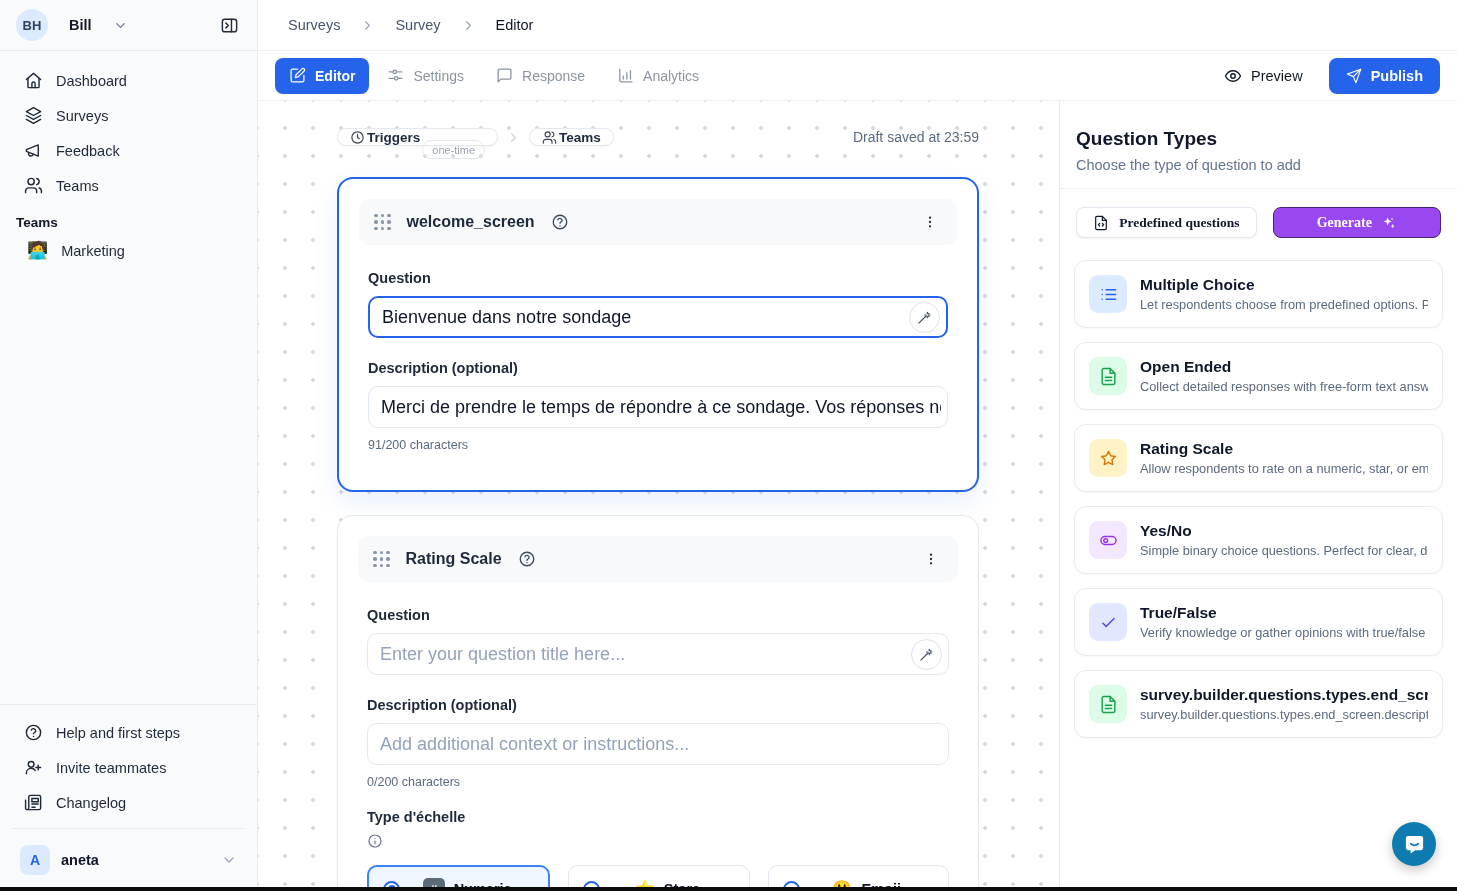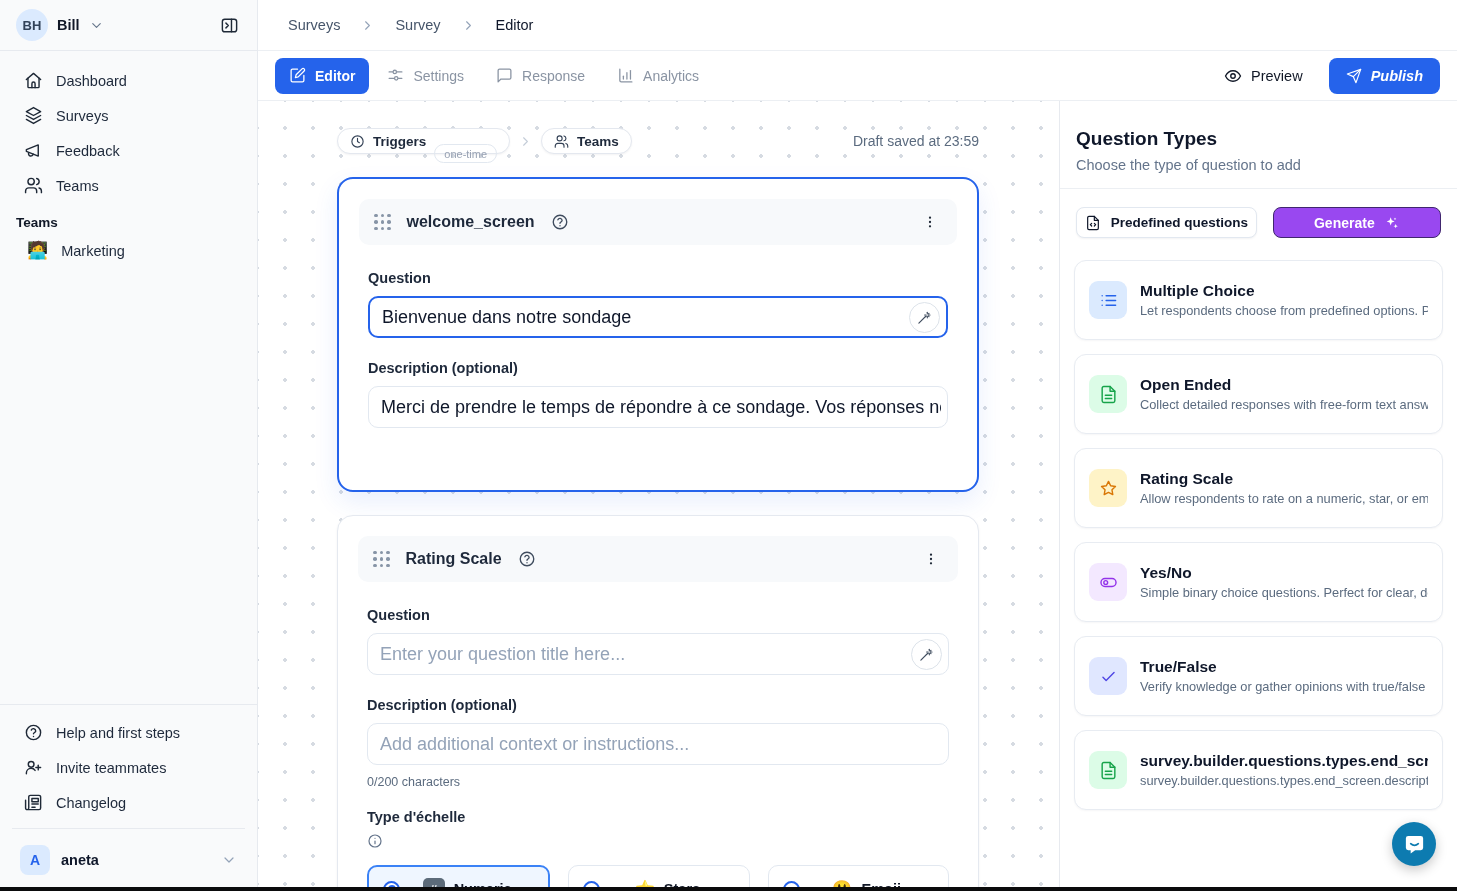--- a/index.html
+++ b/index.html
@@ -8,21 +8,21 @@
     position:relative; overflow:hidden; background:#fff; color:#0f172a;
     font-family:"Liberation Sans", sans-serif; font-size:14px;
   }
   svg { display:block; }
   .ic { stroke:currentColor; fill:none; stroke-width:1.8; stroke-linecap:round; stroke-linejoin:round; }
 
   
   .sidebar { position:absolute; left:0; top:0; width:258px; height:891px;
     background:#f9fafb; border-right:1px solid #e7eaef; display:flex; flex-direction:column; }
   .sidebar-header { height:51px; flex:0 0 51px; border-bottom:1px solid #e7eaef;
-    display:flex; align-items:center; gap:9px; padding:0 14px 0 16px; }
+    display:flex; align-items:center; gap:21px; padding:0 14px 0 16px; }
   .avatar-bh { width:32px; height:32px; border-radius:50%; background:#dbeafe; color:#32435a;
     font-weight:700; font-size:13px; display:grid; place-items:center; }
   .ws-name { font-weight:700; font-size:14.5px; color:#111827; }
   .chev { color:#64748b; }
   .collapse-btn { margin-left:auto; color:#1f2937; background:none; border:none; padding:4px; cursor:pointer; }
   .nav { padding:12px 0 0; }
   .nav-item { display:flex; align-items:center; gap:13px; padding:8px 24px; font-size:14.5px;
     color:#1e293b; cursor:pointer; }
   .nav-item .icon { color:#1f2937; }
   .section-label { padding:12px 16px 4px; font-size:13.5px; font-weight:700; color:#111827; }
@@ -47,30 +47,30 @@
   .toolbar { position:absolute; left:258px; top:51px; right:0; height:50px; background:#fff;
     border-bottom:1px solid #eceff3; display:flex; align-items:center; padding:0 17px; gap:4px; }
   .tab { display:flex; align-items:center; gap:9px; height:36px; padding:0 14px; border-radius:8px;
     font-size:14px; color:#8a94a3; background:none; border:none; cursor:pointer; font-family:inherit; }
   .tab.active { background:#2563eb; color:#fff; font-weight:600; }
   .toolbar-right { margin-left:auto; display:flex; align-items:center; gap:20px; }
   .preview-btn { display:flex; align-items:center; gap:9px; font-size:14.5px; color:#111827;
     background:none; border:none; cursor:pointer; font-family:inherit; }
   .publish-btn { display:flex; align-items:center; gap:9px; height:36px; padding:0 17px;
     border-radius:8px; background:#2563eb; color:#fff; font-size:14.5px; font-weight:600;
-    border:none; cursor:pointer; font-family:inherit;font-style:italic; }
+    border:none; cursor:pointer; font-family:inherit; }
 
   
   .canvas { position:absolute; left:258px; top:101px; width:801px; height:786px; overflow:hidden;
     background:#fff;
     background-image:radial-gradient(#d6dbe2 1.6px, transparent 1.6px);
     background-size:28px 28px; background-position:13px 13px; }
   .chips-row { position:absolute; left:79px; top:27px; width:642px; display:flex; align-items:center; gap:8px; }
-  .chip { display:flex; align-items:center; gap:8px; background:#fff; border:1px solid #e4e8ef;
-    border-radius:999px; height:26px; padding:0 12px; font-size:13.5px; font-weight:600; color:#1e293b;
+  .chip { display:flex; align-items:center; gap:2px; background:#fff; border:1px solid #e4e8ef;
+    border-radius:999px; height:18px; padding:0 12px; font-size:13.5px; font-weight:600; color:#1e293b;
     box-shadow:0 1px 2px rgba(16,24,40,.05); cursor:pointer; }
   .chip .icon { color:#334155; }
   .badge-onetime { border:1px solid #e2e8f0; border-radius:999px; font-size:11px; font-weight:500;
     color:#98a2b3; padding:2.5px 9px;margin-top:25px; }
   .chip-sep { color:#c4cdd8; }
   .draft-status { margin-left:auto; font-size:14px; color:#5b6b7f; }
 
   .card { position:absolute; left:79px; width:642px; background:#fff; border-radius:16px; }
   .card-welcome { top:76px; height:315px; border:2px solid #2563eb; box-shadow:0 10px 24px rgba(37,99,235,.10); }
   .card-rating { top:414px; height:470px; border:1px solid #e5e9f0; box-shadow:0 1px 3px rgba(16,24,40,.05); }
@@ -111,29 +111,29 @@
   .opt-emoji { font-size:16px; line-height:1; }
 
   
   .panel { position:absolute; left:1059px; top:101px; width:398px; height:790px; background:#fff;
     border-left:1px solid #e7eaef; }
   .back-row { display:flex; align-items:center; gap:17px; padding:25px 16px 0; cursor:pointer;
     font-size:14.5px; font-weight:700; color:#111827; }
   .panel-title { padding:27px 16px 0; font-size:19px; font-weight:700; color:#0f172a; }
   .panel-sub { padding:7px 16px 15px; font-size:14.5px; color:#64748b; }
   .panel-divider { border-top:1px solid #eceff3; }
-  .panel-actions { display:flex; gap:16px; padding:18px 16px 6px; }
+  .panel-actions { display:flex; gap:16px; padding:18px 16px 6px;font-family:Liberation Serif, serif; }
   .btn-predefined { flex:1.08; height:31px; border:1px solid #e2e8f0; border-radius:8px; background:#fff;
     display:flex; align-items:center; justify-content:center; gap:10px; font-size:13.5px; font-weight:600;
     color:#0f172a; cursor:pointer; font-family:inherit; box-shadow:0 1px 2px rgba(16,24,40,.05); }
   .btn-generate { flex:1; height:31px; border-radius:8px; background:#9948f0; border:1.5px solid #40266e;
     color:#fff; display:flex; align-items:center; justify-content:center; gap:9px; font-size:14px;
     font-weight:700; cursor:pointer; font-family:inherit; }
   .type-list { padding:16px 14px; display:flex; flex-direction:column; gap:14px; }
-  .type-card { border:1px solid #e8ecf2; border-radius:12px; height:80px; background:#fff;
+  .type-card { border:1px solid #e8ecf2; border-radius:12px; height:68px; background:#fff;
     display:flex; align-items:center; gap:13px; padding:0 14px; cursor:pointer;
     box-shadow:0 1px 2px rgba(16,24,40,.04); }
   .type-icon { width:38px; height:38px; flex:0 0 38px; border-radius:9px; display:grid; place-items:center; }
   .tc-blue   { background:#dbeafe; color:#2563eb; }
   .tc-green  { background:#dcfce7; color:#16a34a; }
   .tc-amber  { background:#fef3c7; color:#d97706; }
   .tc-purple { background:#f3e8ff; color:#9333ea; }
   .tc-indigo { background:#e0e7ff; color:#4f46e5; }
   .type-text { flex:1; min-width:0; }
   .type-title { font-size:15.5px; font-weight:700; color:#0f172a; white-space:nowrap; overflow:hidden; }
@@ -423,20 +423,21 @@
                 <path d="m14.6 9.9-.7.7"></path>
                 <path d="m19.2 10.7-1.3-1.3"></path>
               </svg>
           </span>
         </button>
       </div>
       <div class="field-label" style="margin-top:22px">Description (optional)</div>
       <div class="inputrow normal">
         <input value="Merci de prendre le temps de répondre à ce sondage. Vos réponses nous aideront à amélior" style="">
       </div>
+      <div class="char-count">91/200 characters</div>
     </div>
   </section>
 
   <section class="card card-rating">
     <div class="card-header">
       <span class="grip">
           <i></i>
           <i></i>
           <i></i>
           <i></i>

